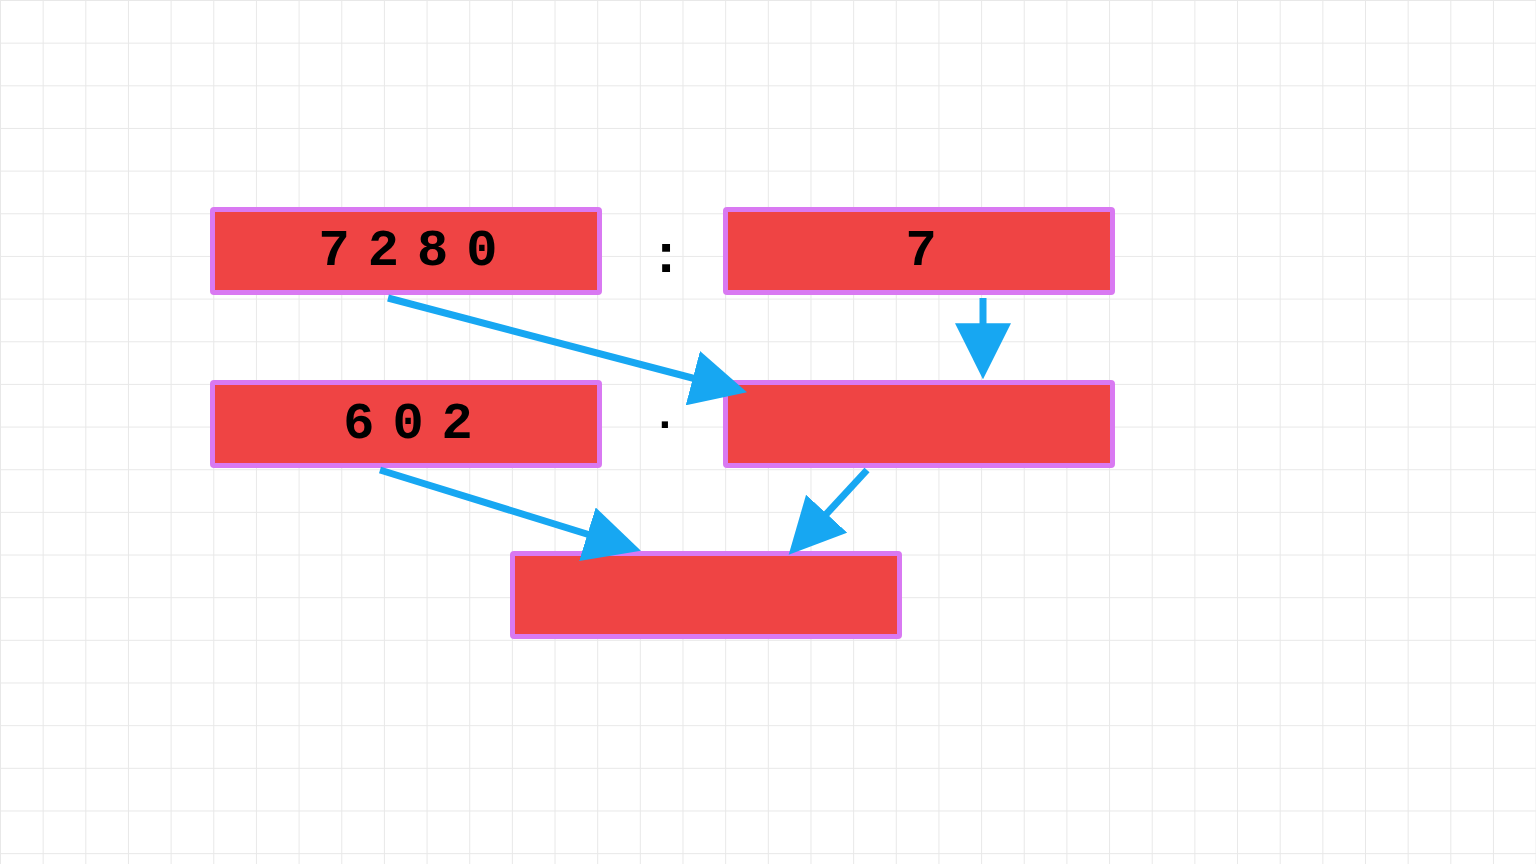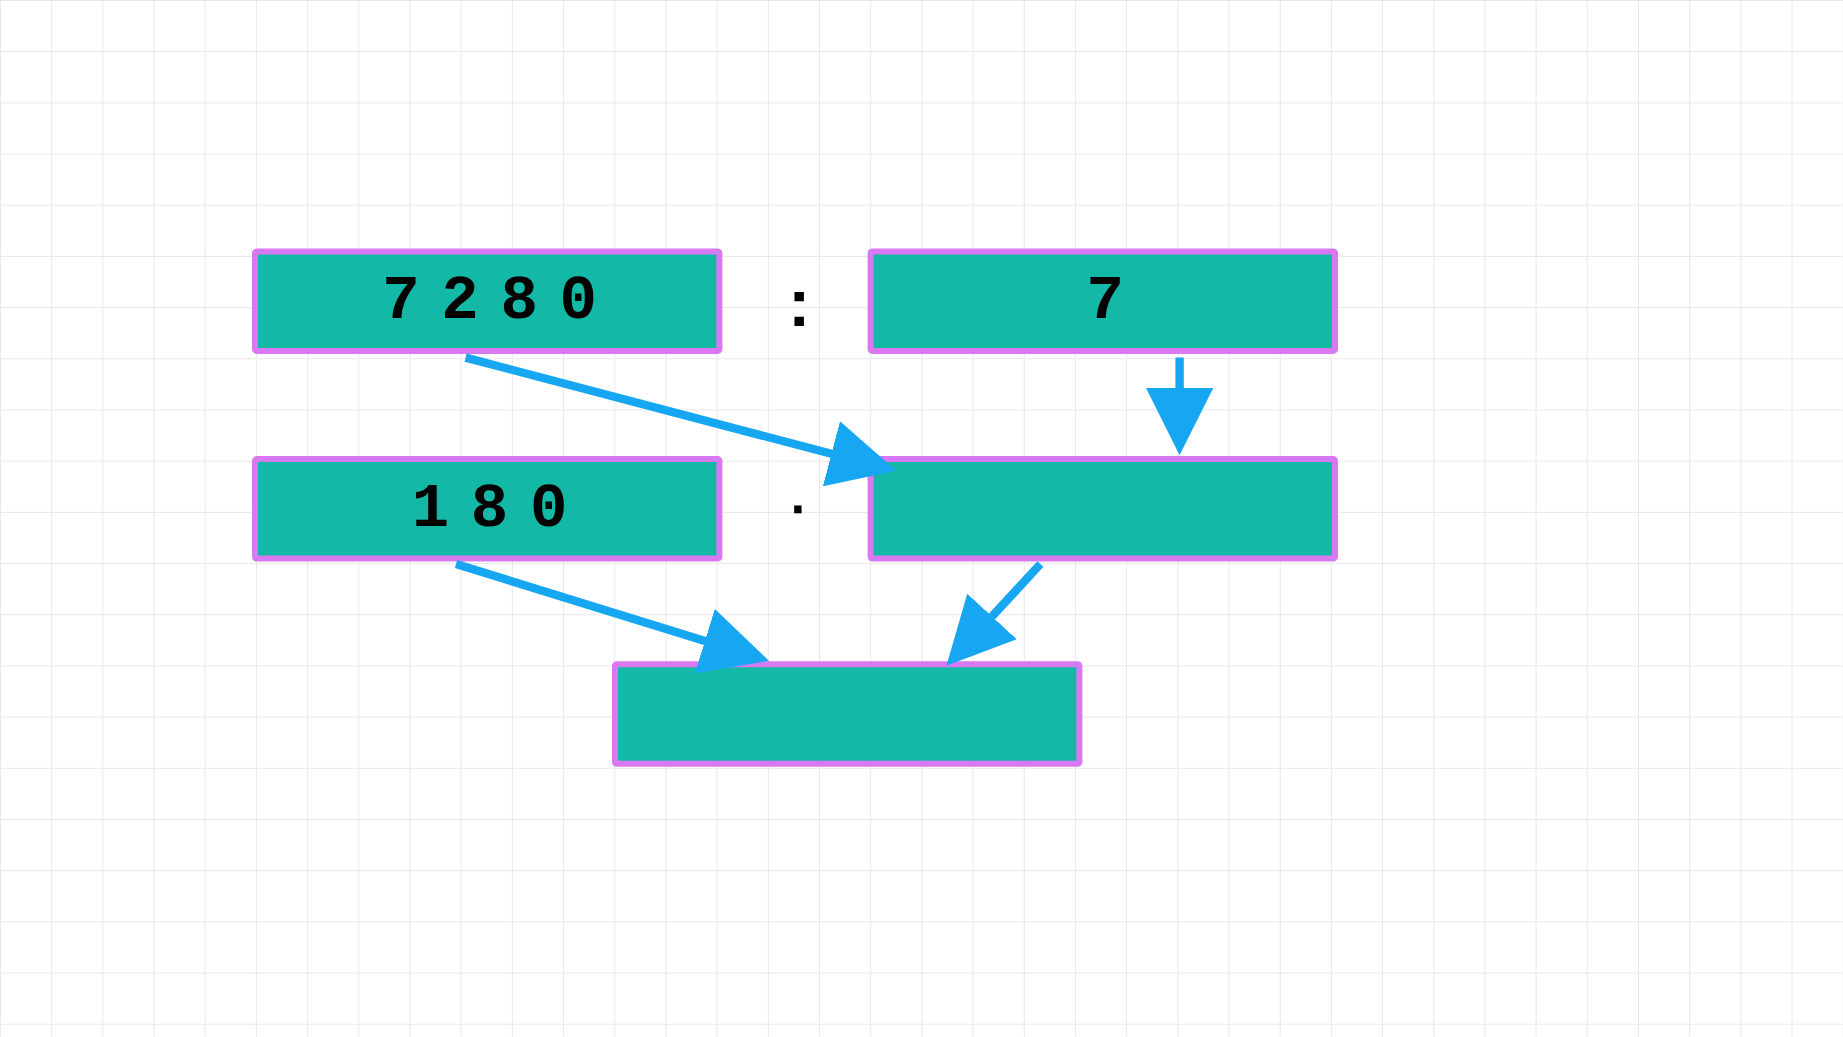--- a/index.html
+++ b/index.html
@@ -13,21 +13,21 @@
     position: absolute;
     inset: 0;
     background-image:
       linear-gradient(to right, #e8e8e8 1px, transparent 1px),
       linear-gradient(to bottom, #e8e8e8 1px, transparent 1px);
     background-size: 42.666px 42.666px;
     background-position: 0 0;
   }
   .box {
     position: absolute;
-    background: #14b8a6;
+    background: #ef4444;
     border: 5px solid #d979f2;
     border-radius: 4px;
     display: flex;
     align-items: center;
     justify-content: center;
     font-size: 52px;
     font-weight: 700;
     letter-spacing: 18px;
     color: #000;
     font-family: "Andale Mono", "Courier New", monospace;
@@ -64,21 +64,21 @@
 
 <div class="op" style="left:636px; top:222px;">
   <span>:</span>
 </div>
 
 <div class="box" style="left:723px; top:207px; width:392px; height:88px;">
   <span>7</span>
 </div>
 
 <div class="box" style="left:210px; top:380px; width:392px; height:88px;">
-  <span>180</span>
+  <span>602</span>
 </div>
 
 <div class="op" style="left:636px; top:395px; font-size:44px;">
   <span>·</span>
 </div>
 
 <div class="box" style="left:723px; top:380px; width:392px; height:88px;">
   <span></span>
 </div>
 

